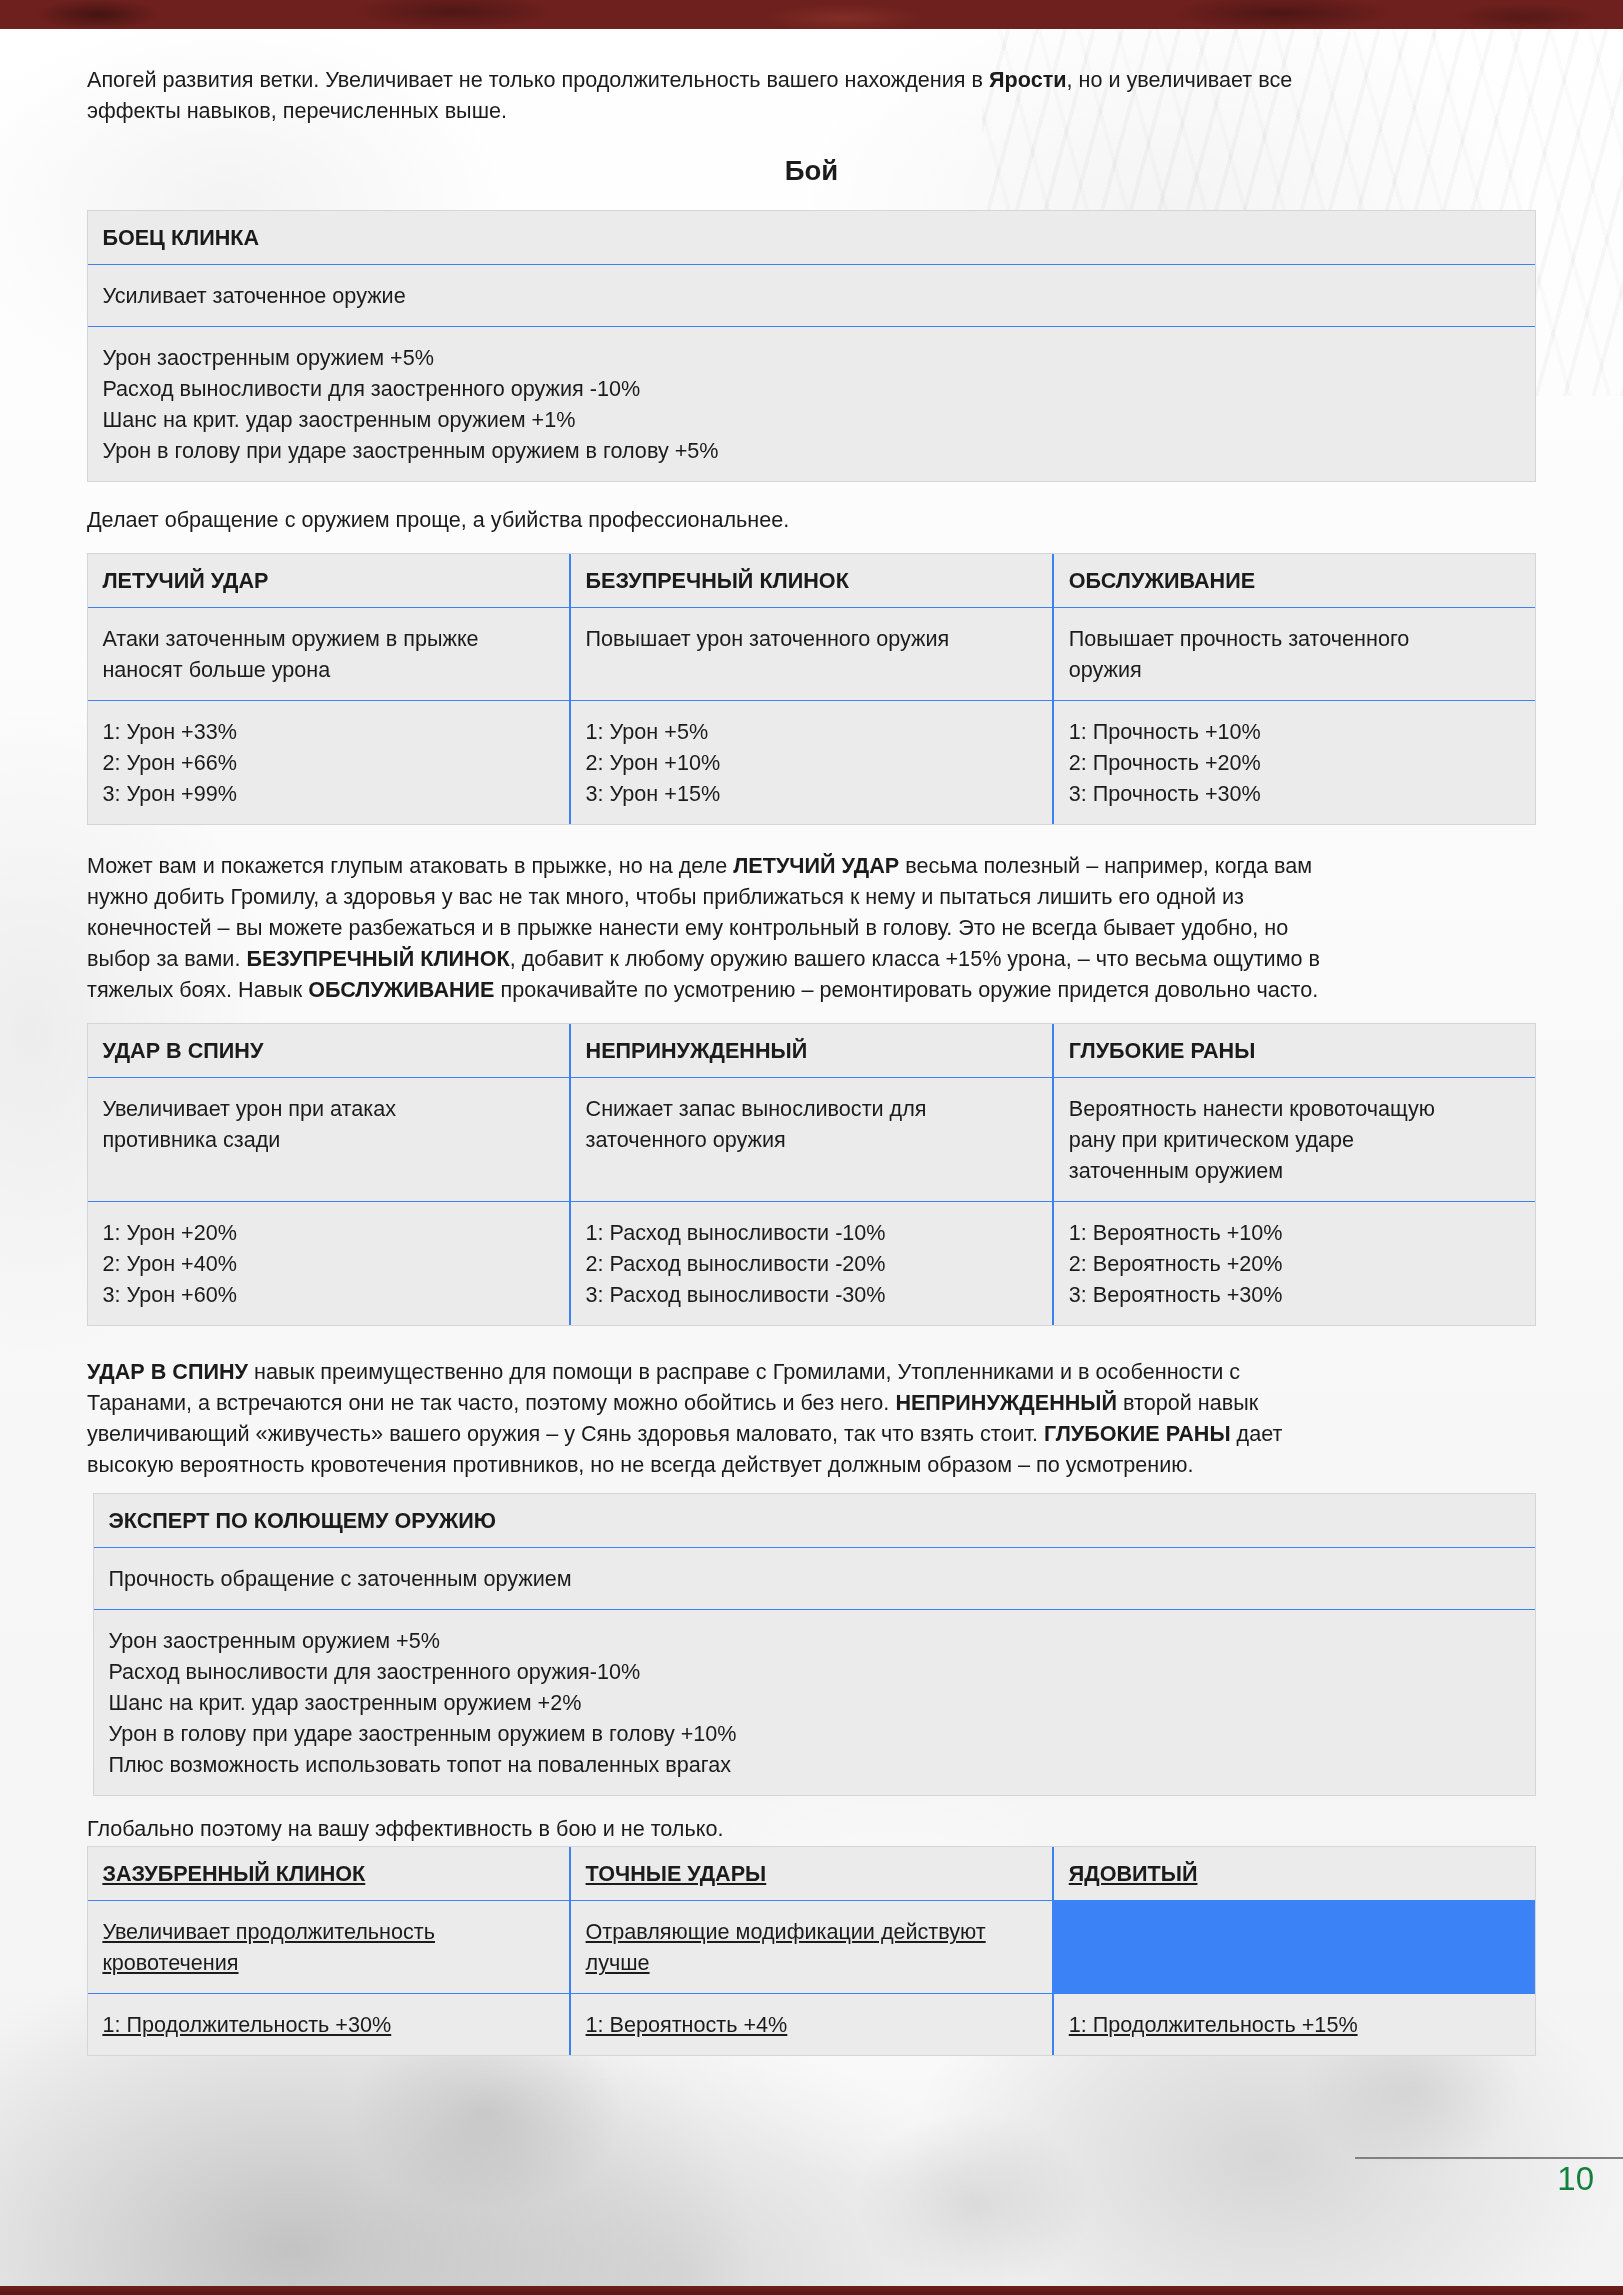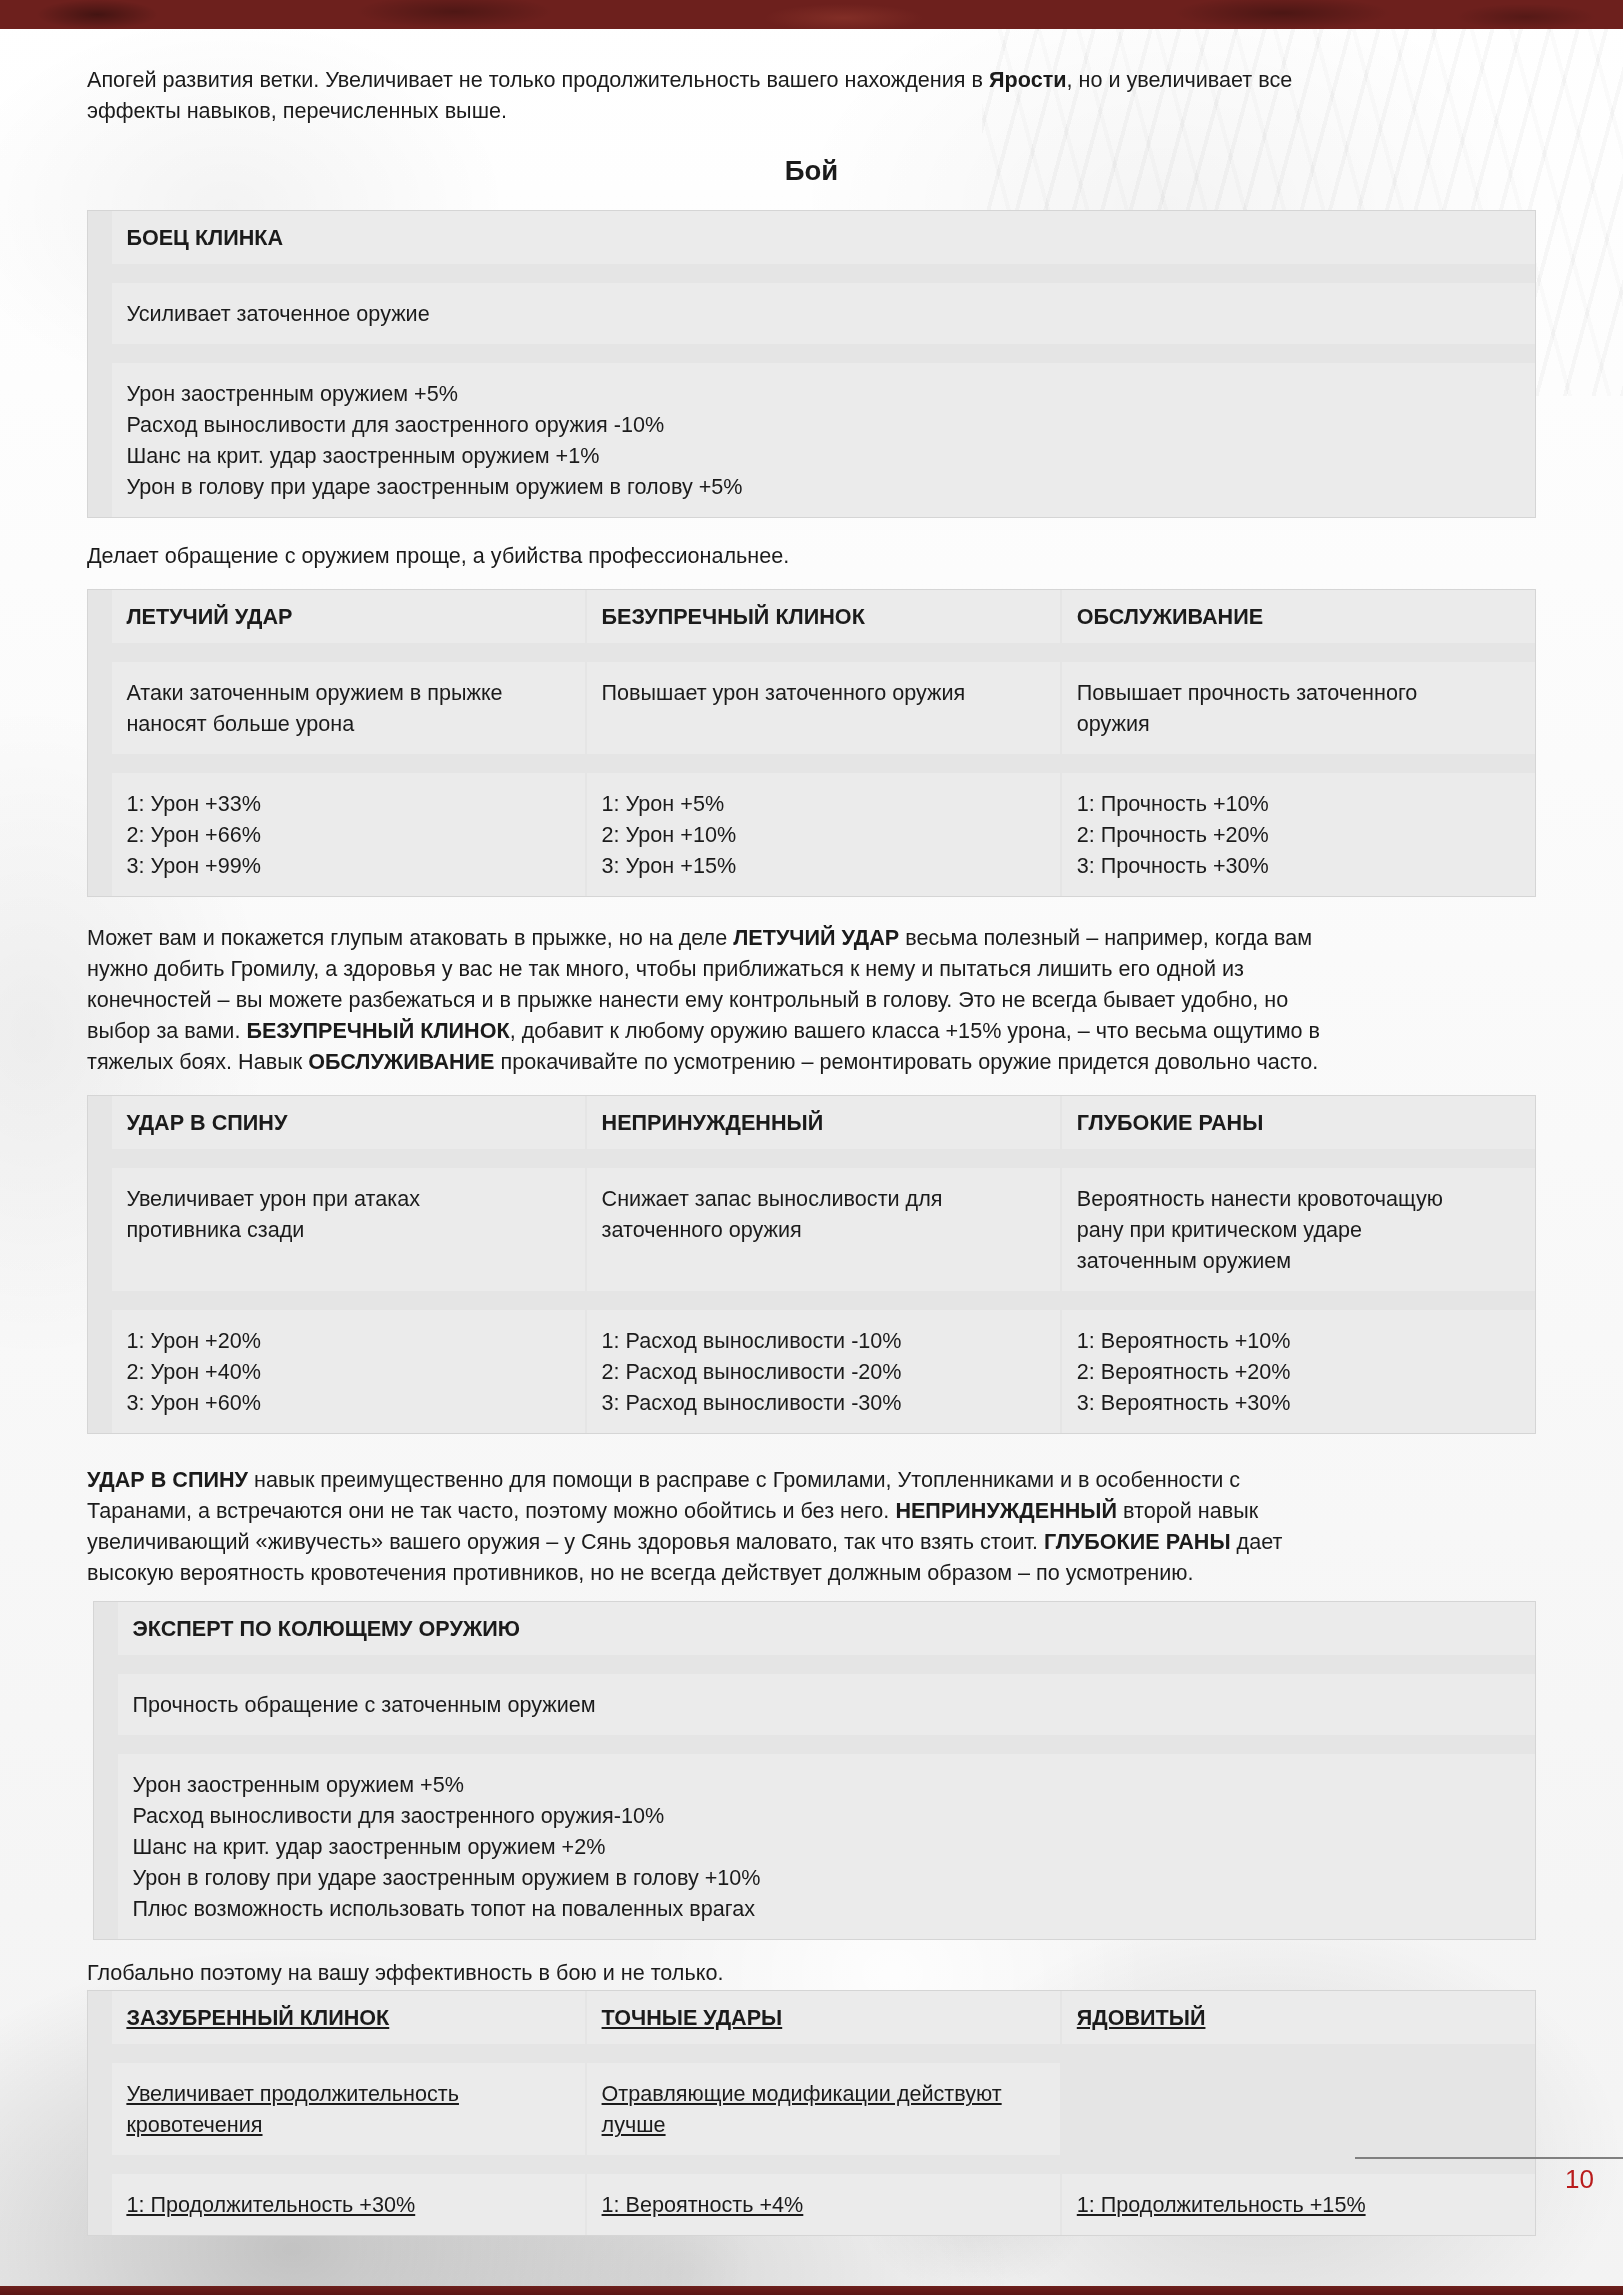--- a/index.html
+++ b/index.html
@@ -50,25 +50,24 @@
   }
   .content { position: relative; margin: 0 87px; width: 1449px; }
   .para { font-size: 21.6px; line-height: 31px; margin: 0; }
   .para .b { font-weight: bold; }
   #intro { padding-top: 64px; }
   .section-title {
     font-size: 27.5px; line-height: 31px; font-weight: bold;
     text-align: center; margin: 29px 0 0 0;
   }
   .tbl {
-    display: flex; flex-direction: column; gap: 19px;
-    background: #e5e5e5;
+    display: flex; flex-direction: column; gap: 1px;
+    background: #3b82f6;
     border: 0.7px solid #d5d5d5;
     box-sizing: border-box;
-    padding-left: 24px;
   }
   .row { display: grid; gap: 2.6px; }
   .row.three { grid-template-columns: 1fr 1fr 1fr; }
   .row.single { grid-template-columns: 1fr; }
   .cell {
     background: #ebebeb;
     font-size: 21.6px; line-height: 31px;
     padding: 15px 14.4px;
   }
   .row.header .cell { font-weight: bold; padding: 11px 14.4px; }
@@ -80,22 +79,22 @@
   .para-3 { margin-top: 30px; }
   .tbl-4 { margin-top: 13px; margin-left: 6px; }
   .lead-2 { margin-top: 17px; }
   .tbl-5 { margin-top: 2px; text-decoration: underline; }
   .footer {
     position: absolute; top: 2157px; right: 0; width: 268px;
     border-top: 2.6px solid #808080;
     box-sizing: border-box;
     padding: 5.2px 29px 0 0;
     text-align: right;
-    font-size: 26px; line-height: 30px;
-    color: #b91c1c;
+    font-size: 33px; line-height: 30px;
+    color: #15803d;
   }
 </style>
 </head>
 <body>
 
 <div class="banner-top"></div>
 <div class="fronds-tr"></div>
 <div class="texture-bottom"></div>
 
 <div class="content">

